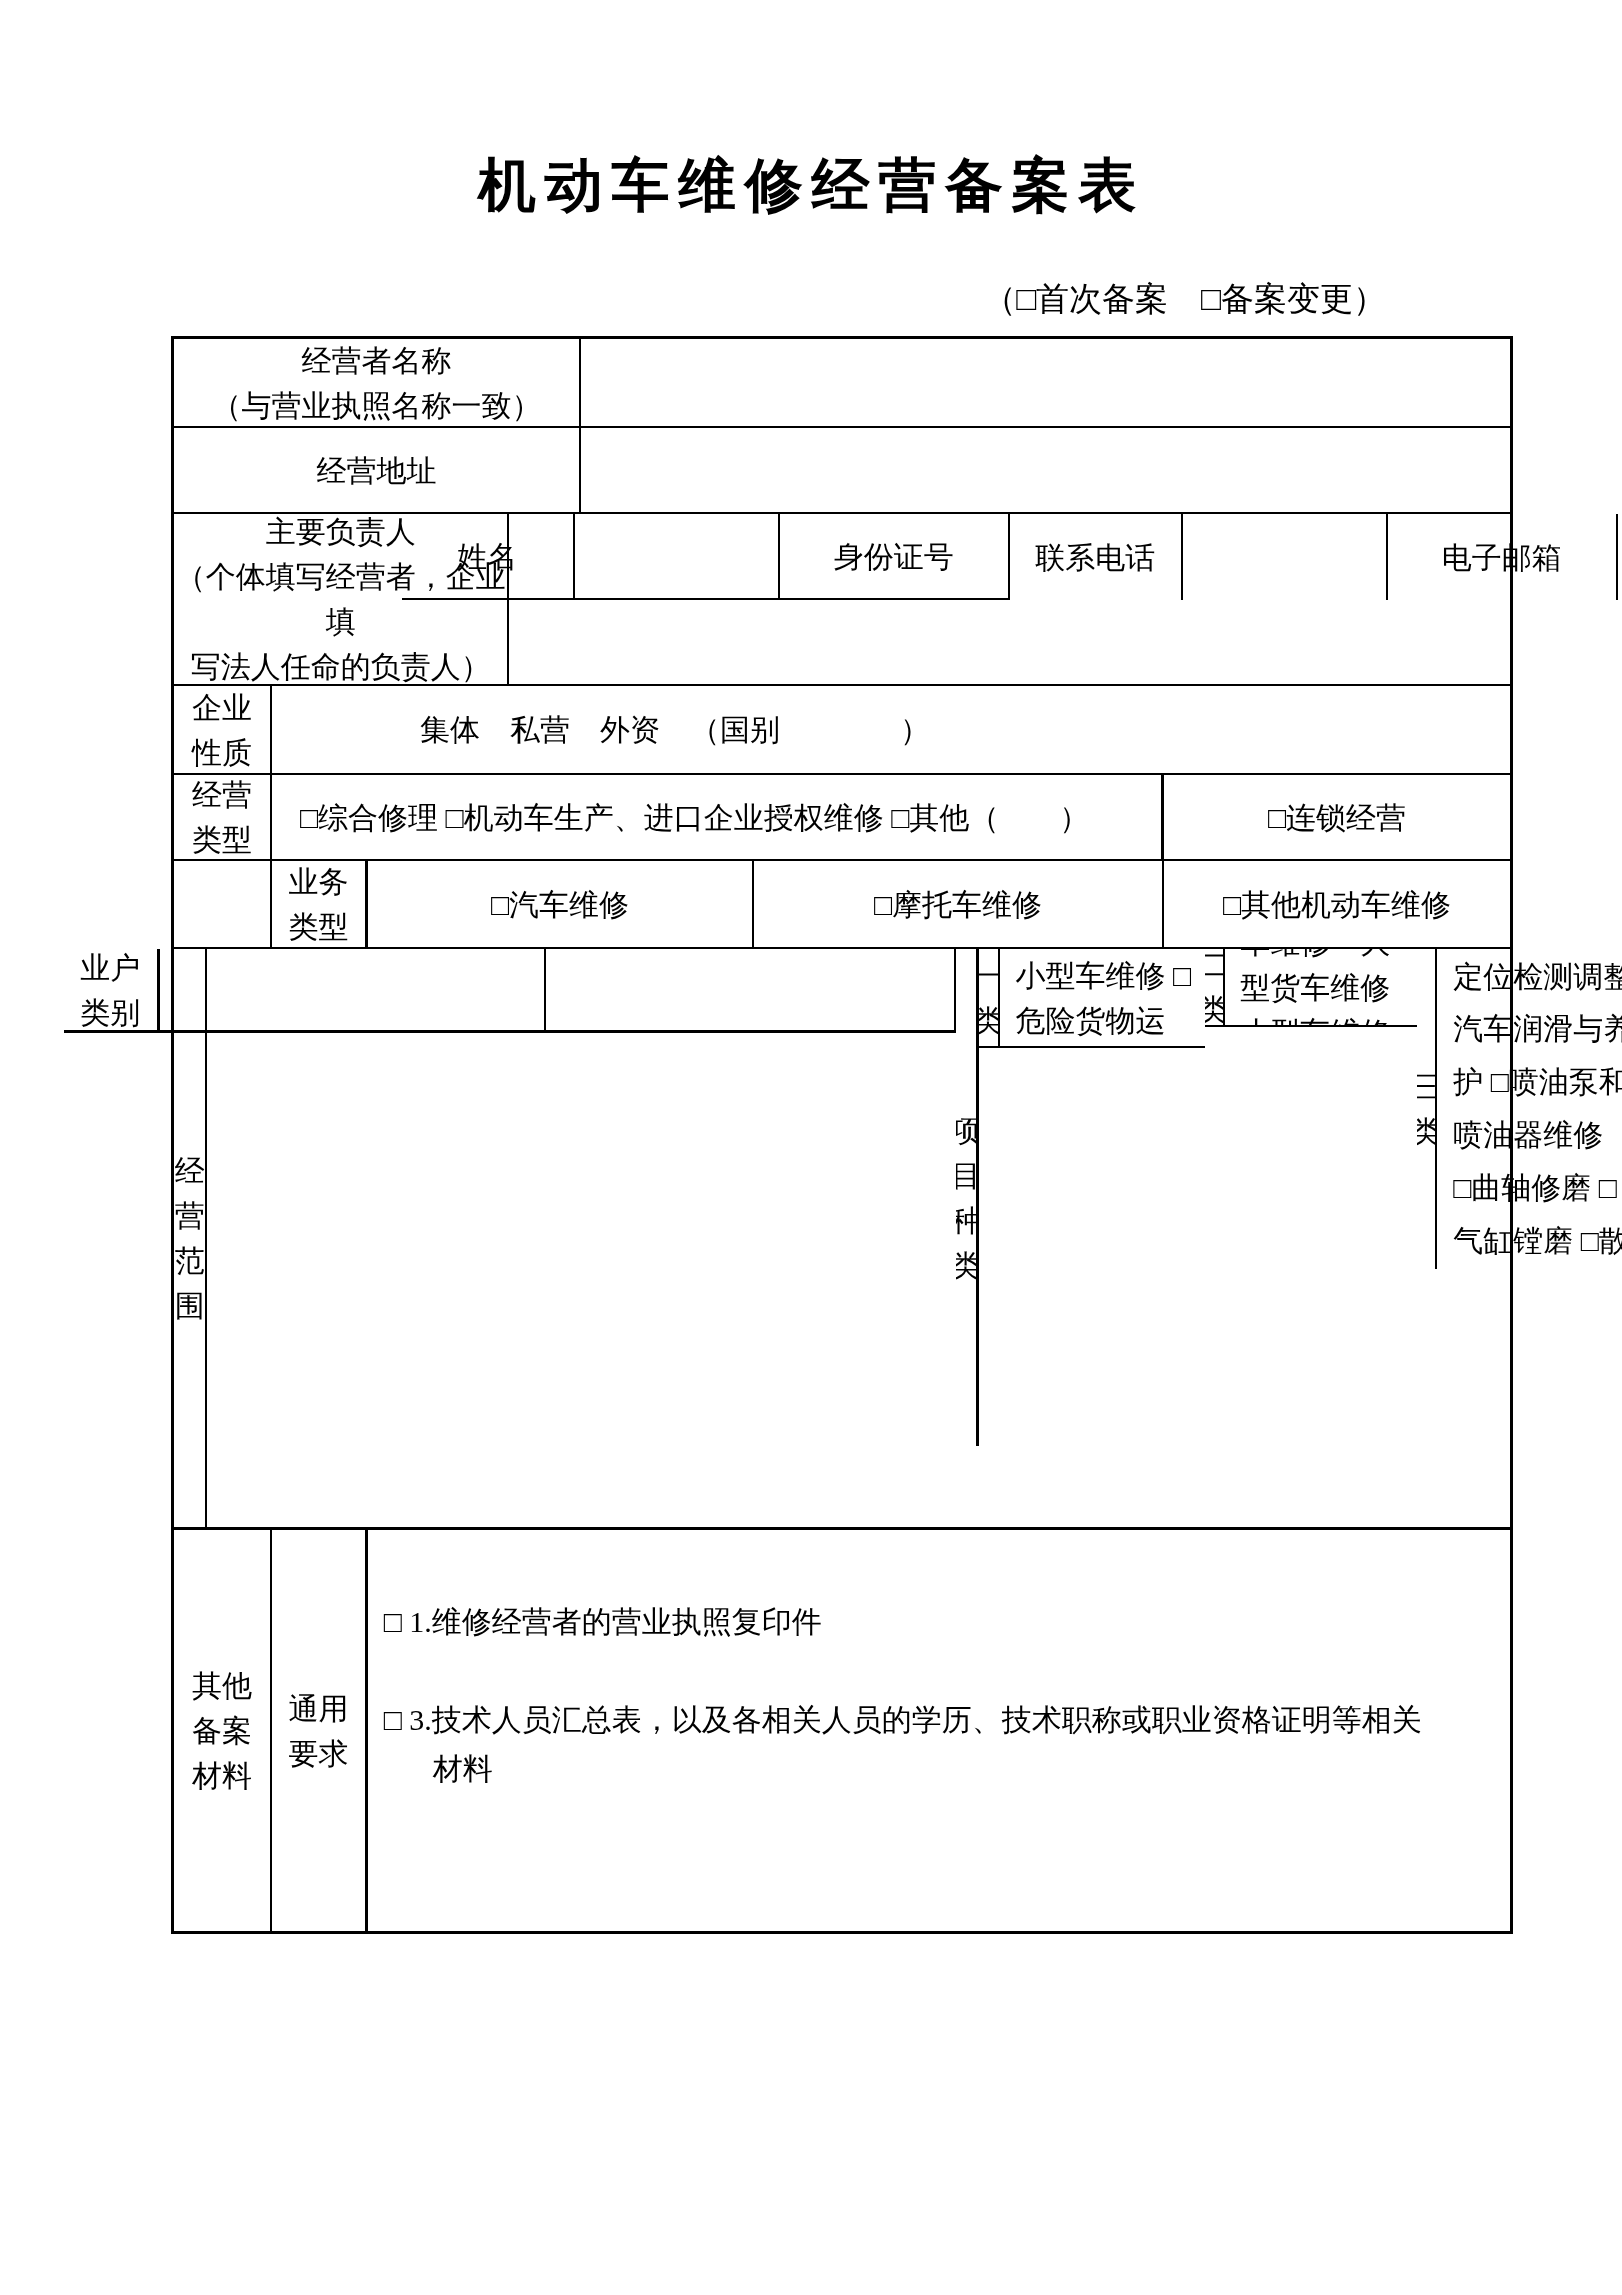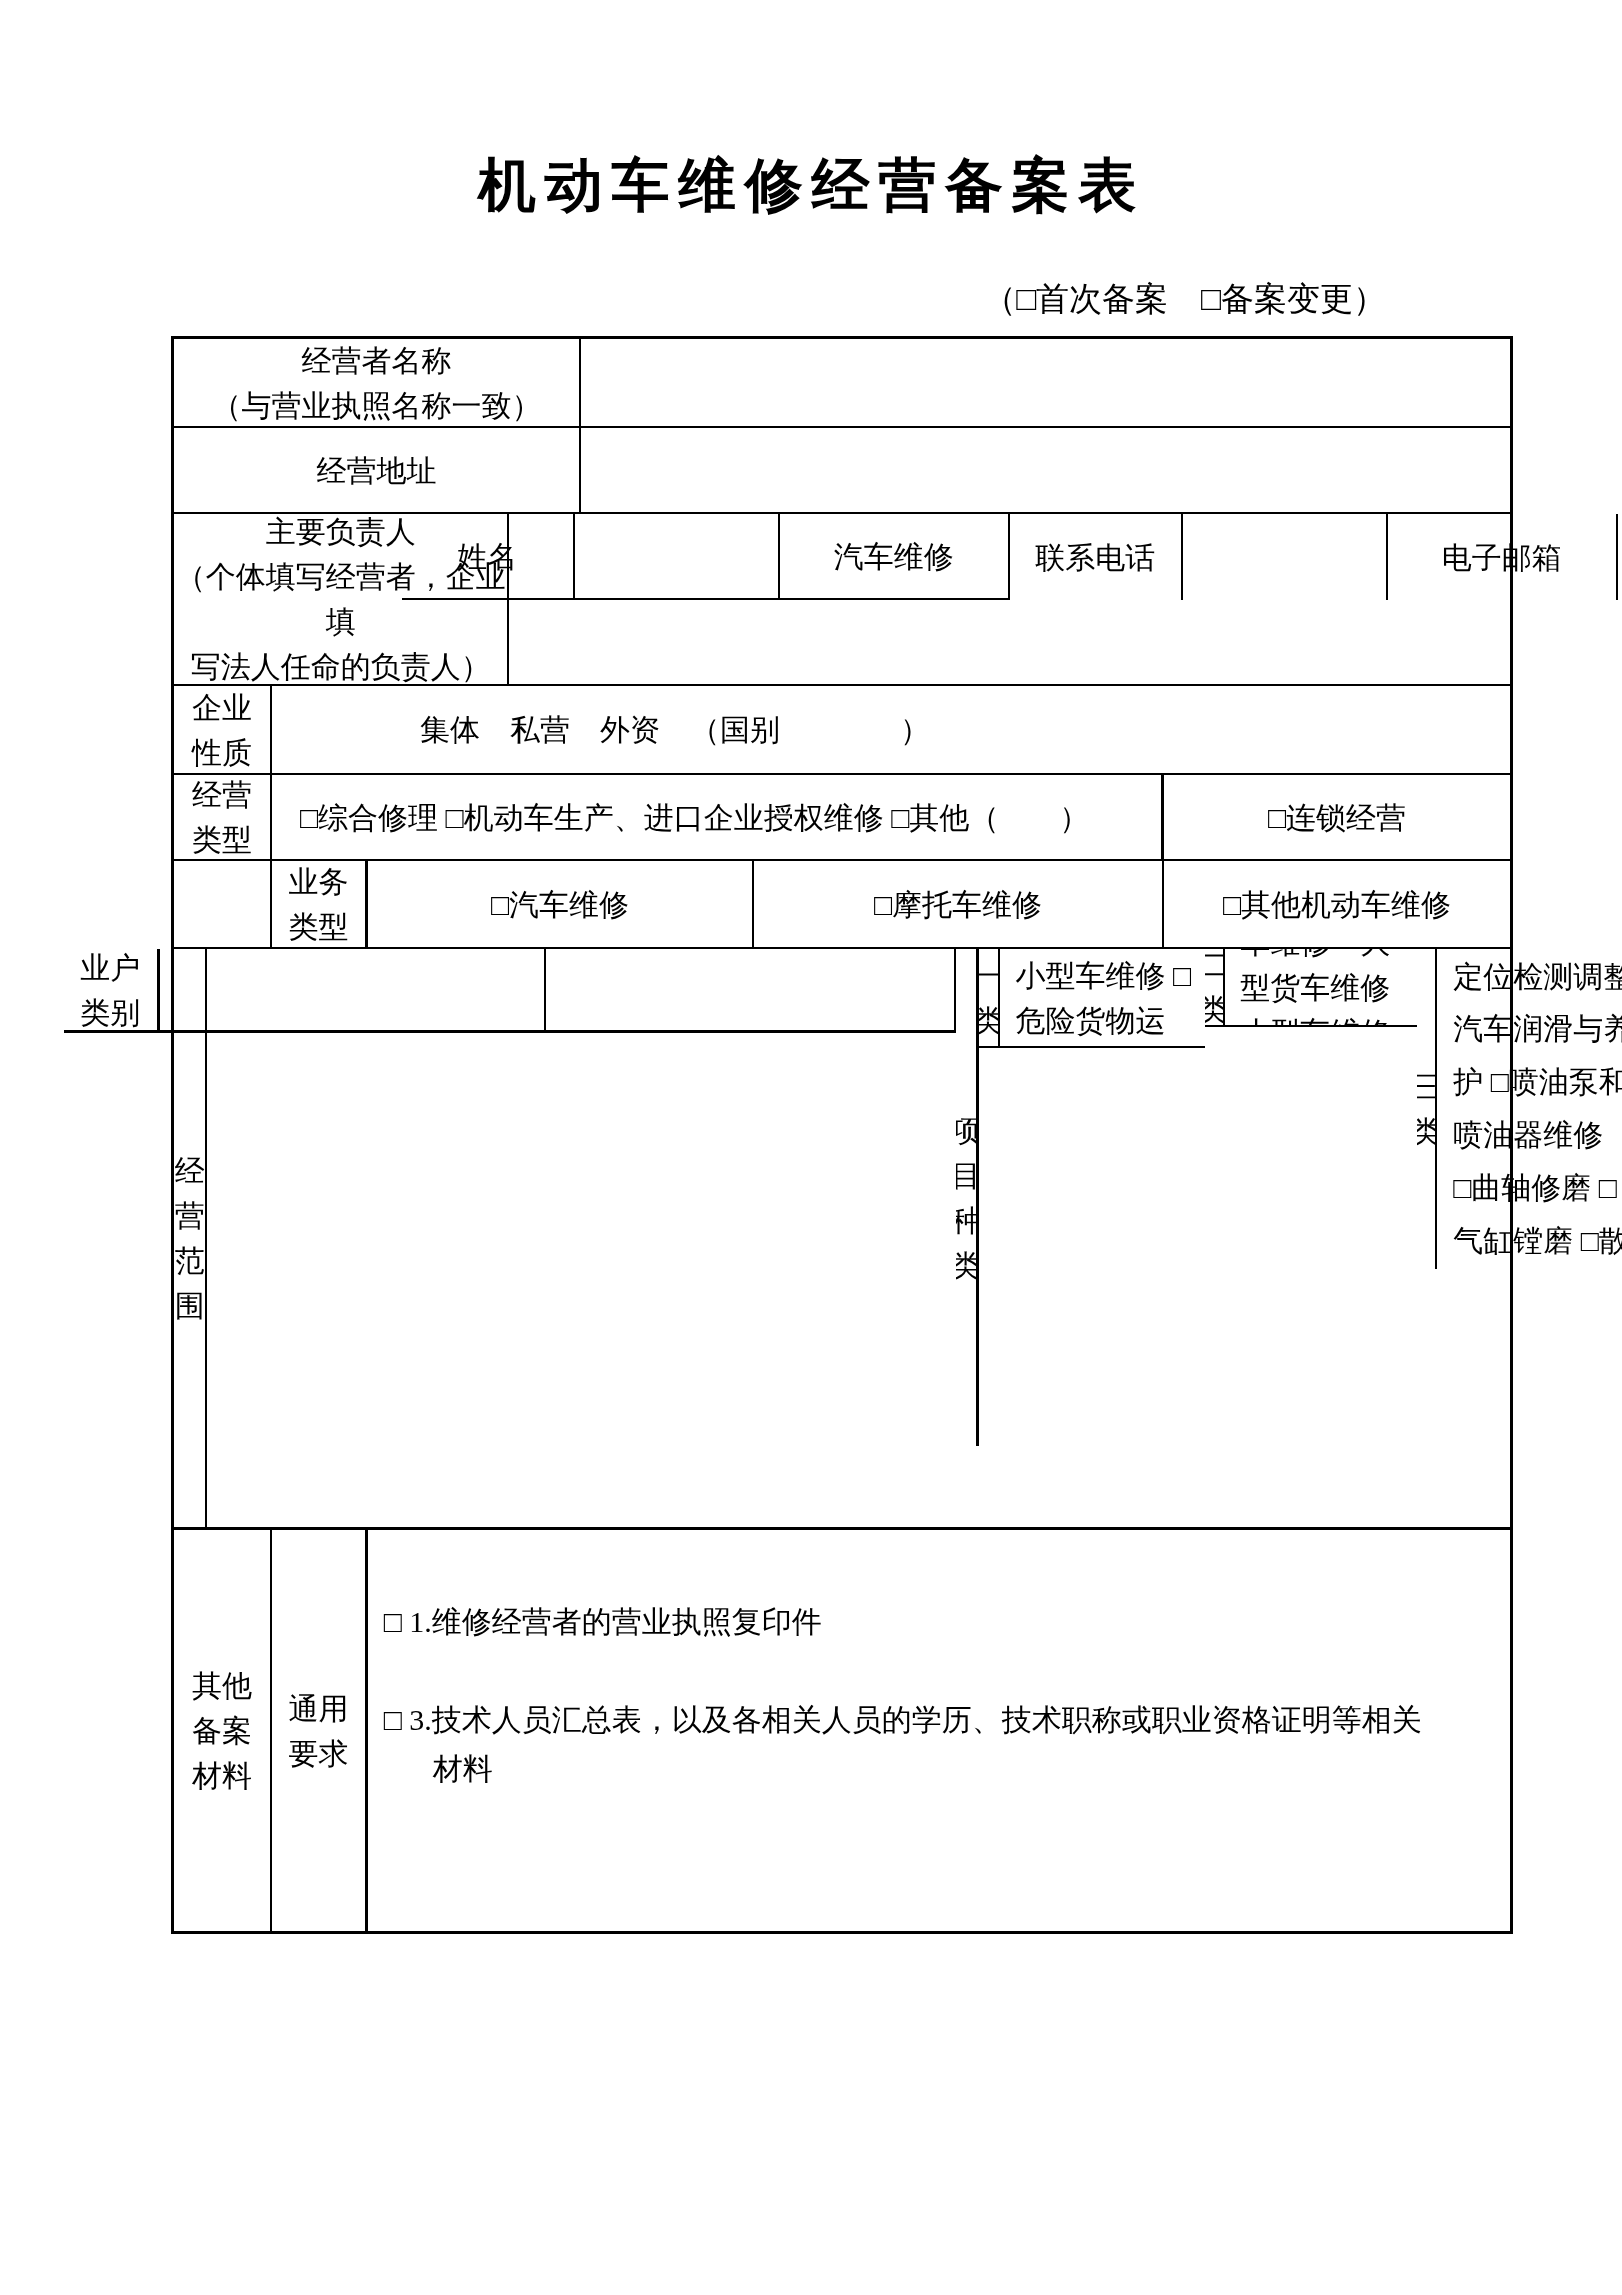--- a/index.html
+++ b/index.html
@@ -83,21 +83,21 @@
 
 
     <div class="tr" style="height:172px">
       <div class="td" style="width:407px">主要负责人
 （个体填写经营者，企业填
 写法人任命的负责人）</div>
       <div class="col">
         <div class="irow" style="height:86px">
           <div class="td" style="width:173px">姓名</div>
           <div class="td" style="width:205px"></div>
-          <div class="td" style="width:230px">汽车维修</div>
+          <div class="td" style="width:230px">身份证号</div>
           <div class="td grow"></div>
         </div>
         <div class="irow" style="height:86px">
           <div class="td" style="width:173px">联系电话</div>
           <div class="td" style="width:205px"></div>
           <div class="td" style="width:230px">电子邮箱</div>
           <div class="td grow"></div>
         </div>
       </div>
     </div>

